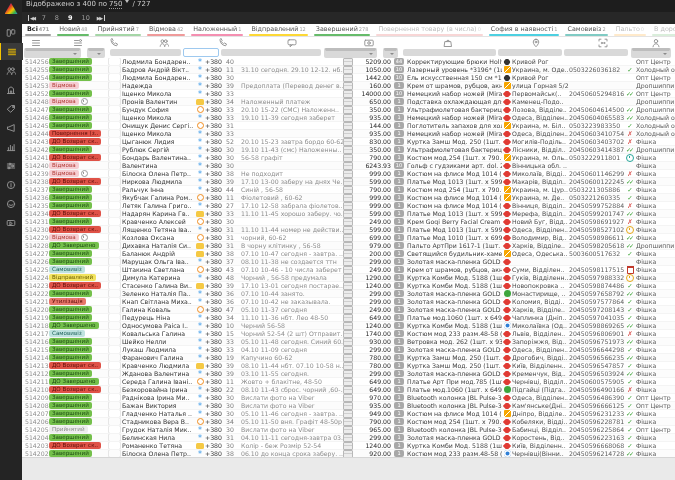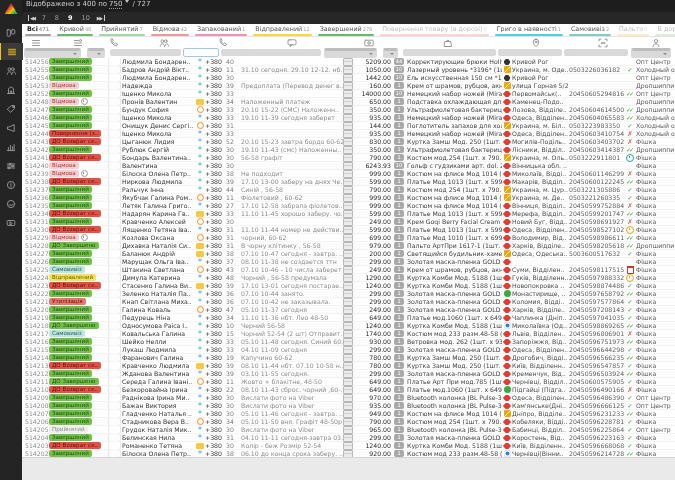--- a/index.html
+++ b/index.html
@@ -193,28 +193,28 @@
         <span class="pgnum">7</span>
         <span class="pgnum">8</span>
         <span class="pgnum active">9</span>
         <span class="pgnum">10</span>
       </span>
     <span class="pgskip last">▶▶</span>
   </div>
 
   <div class="tabbar" id="tabbar">
       <div class="tab active"><span>Всі</span><span class="cnt">471</span><span class="ul" style="background: rgb(158, 158, 158);"></span></div>
-      <div class="tab"><span>Кривой</span><span class="cnt">48</span><span class="ul" style="background: rgb(102, 187, 106);"></span></div>
+      <div class="tab"><span>Новий</span><span class="cnt">48</span><span class="ul" style="background: rgb(102, 187, 106);"></span></div>
       <div class="tab"><span>Прийнятий</span><span class="cnt">7</span><span class="ul" style="background: rgb(165, 214, 167);"></span></div>
       <div class="tab"><span>Відмова</span><span class="cnt">42</span><span class="ul" style="background: rgb(239, 154, 154);"></span></div>
-      <div class="tab"><span>Запакований</span><span class="cnt">1</span><span class="ul" style="background: rgb(244, 143, 177);"></span></div>
+      <div class="tab"><span>Наложенный</span><span class="cnt">1</span><span class="ul" style="background: rgb(244, 143, 177);"></span></div>
       <div class="tab"><span>Відправлений</span><span class="cnt">12</span><span class="ul" style="background: rgb(253, 216, 53);"></span></div>
       <div class="tab"><span>Завершений</span><span class="cnt">278</span><span class="ul" style="background: rgb(102, 187, 106);"></span></div>
-      <div class="tab dim"><span>Повернення товару (в дорозі)</span><span class="cnt">0</span><span class="ul" style="background: rgb(239, 154, 154);"></span></div>
-      <div class="tab"><span>Григо в наявності</span><span class="cnt">1</span><span class="ul" style="background: rgb(77, 208, 225);"></span></div>
+      <div class="tab dim"><span>Повернення товару (в числа)</span><span class="cnt">0</span><span class="ul" style="background: rgb(239, 154, 154);"></span></div>
+      <div class="tab"><span>София в наявності</span><span class="cnt">1</span><span class="ul" style="background: rgb(77, 208, 225);"></span></div>
       <div class="tab"><span>Самовивіз</span><span class="cnt">2</span><span class="ul" style="background: rgb(128, 203, 196);"></span></div>
       <div class="tab dim"><span>Пальто</span><span class="cnt">0</span><span class="ul" style="background: rgb(255, 204, 128);"></span></div>
       <div class="tab dim"><span>В дорозі додому</span><span class="ul" style="background: rgb(165, 214, 167);"></span></div>
     </div>
 
   <div class="colhead" id="colhead">
       <div class="hc" style="width: 27px;">
         <svg width="10" height="10" viewBox="0 0 10 10" fill="none" stroke="#8d8d8d" stroke-width="0.9" stroke-linecap="round" stroke-linejoin="round">
           <path d="M1.5 2.5h7M1.5 5h7M1.5 7.5h7"></path>
         </svg>

